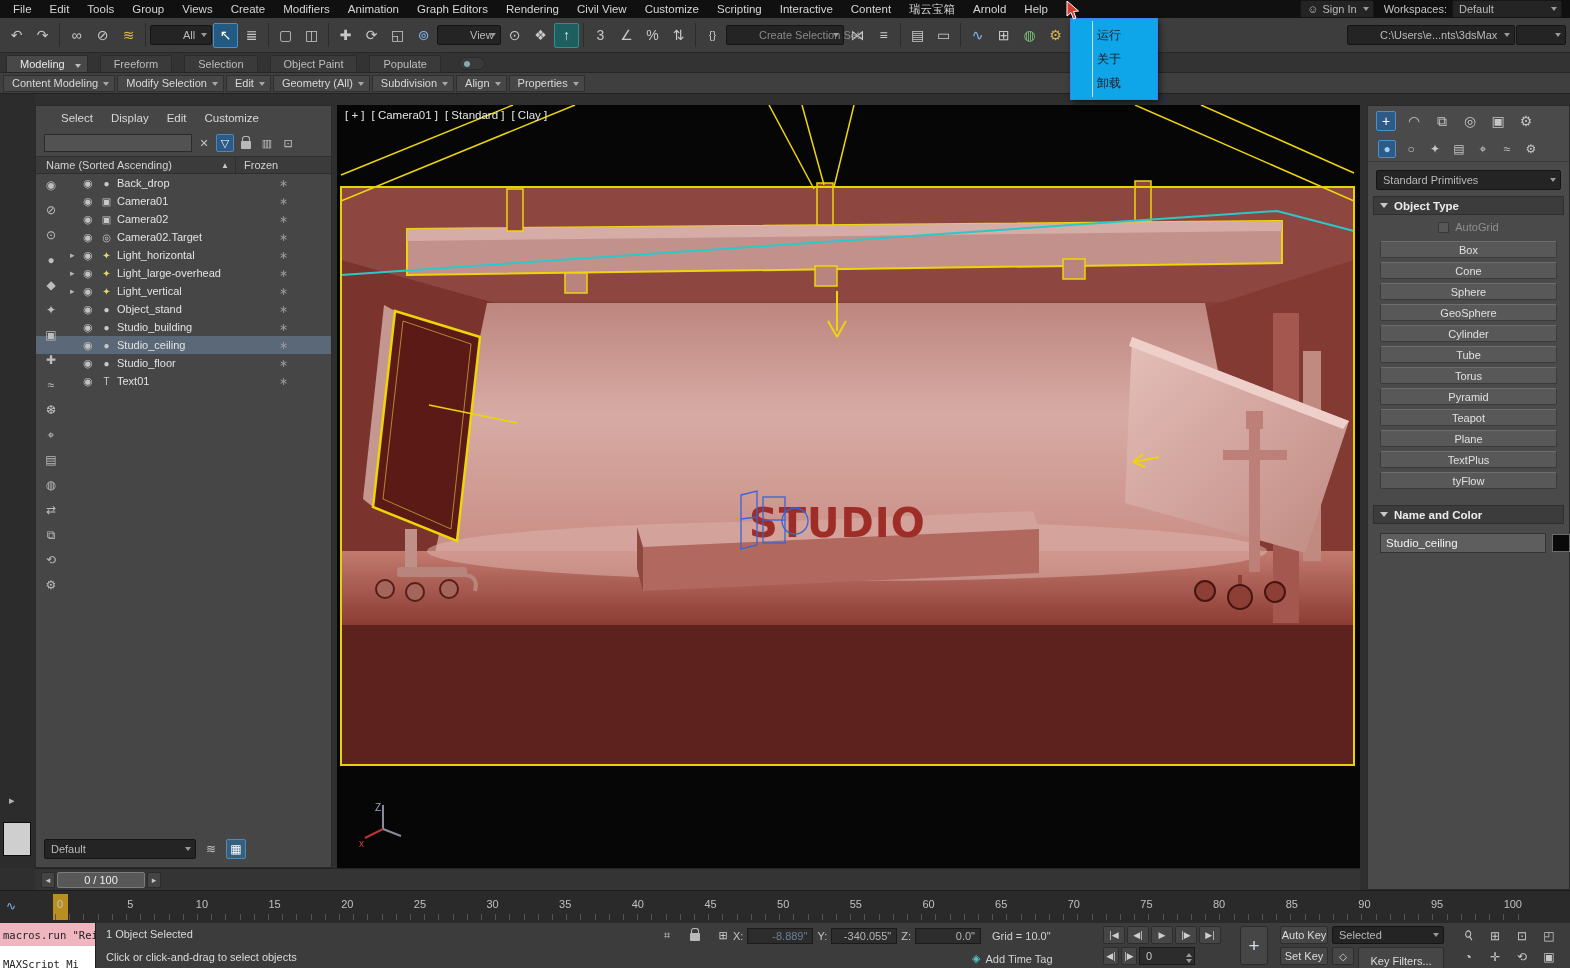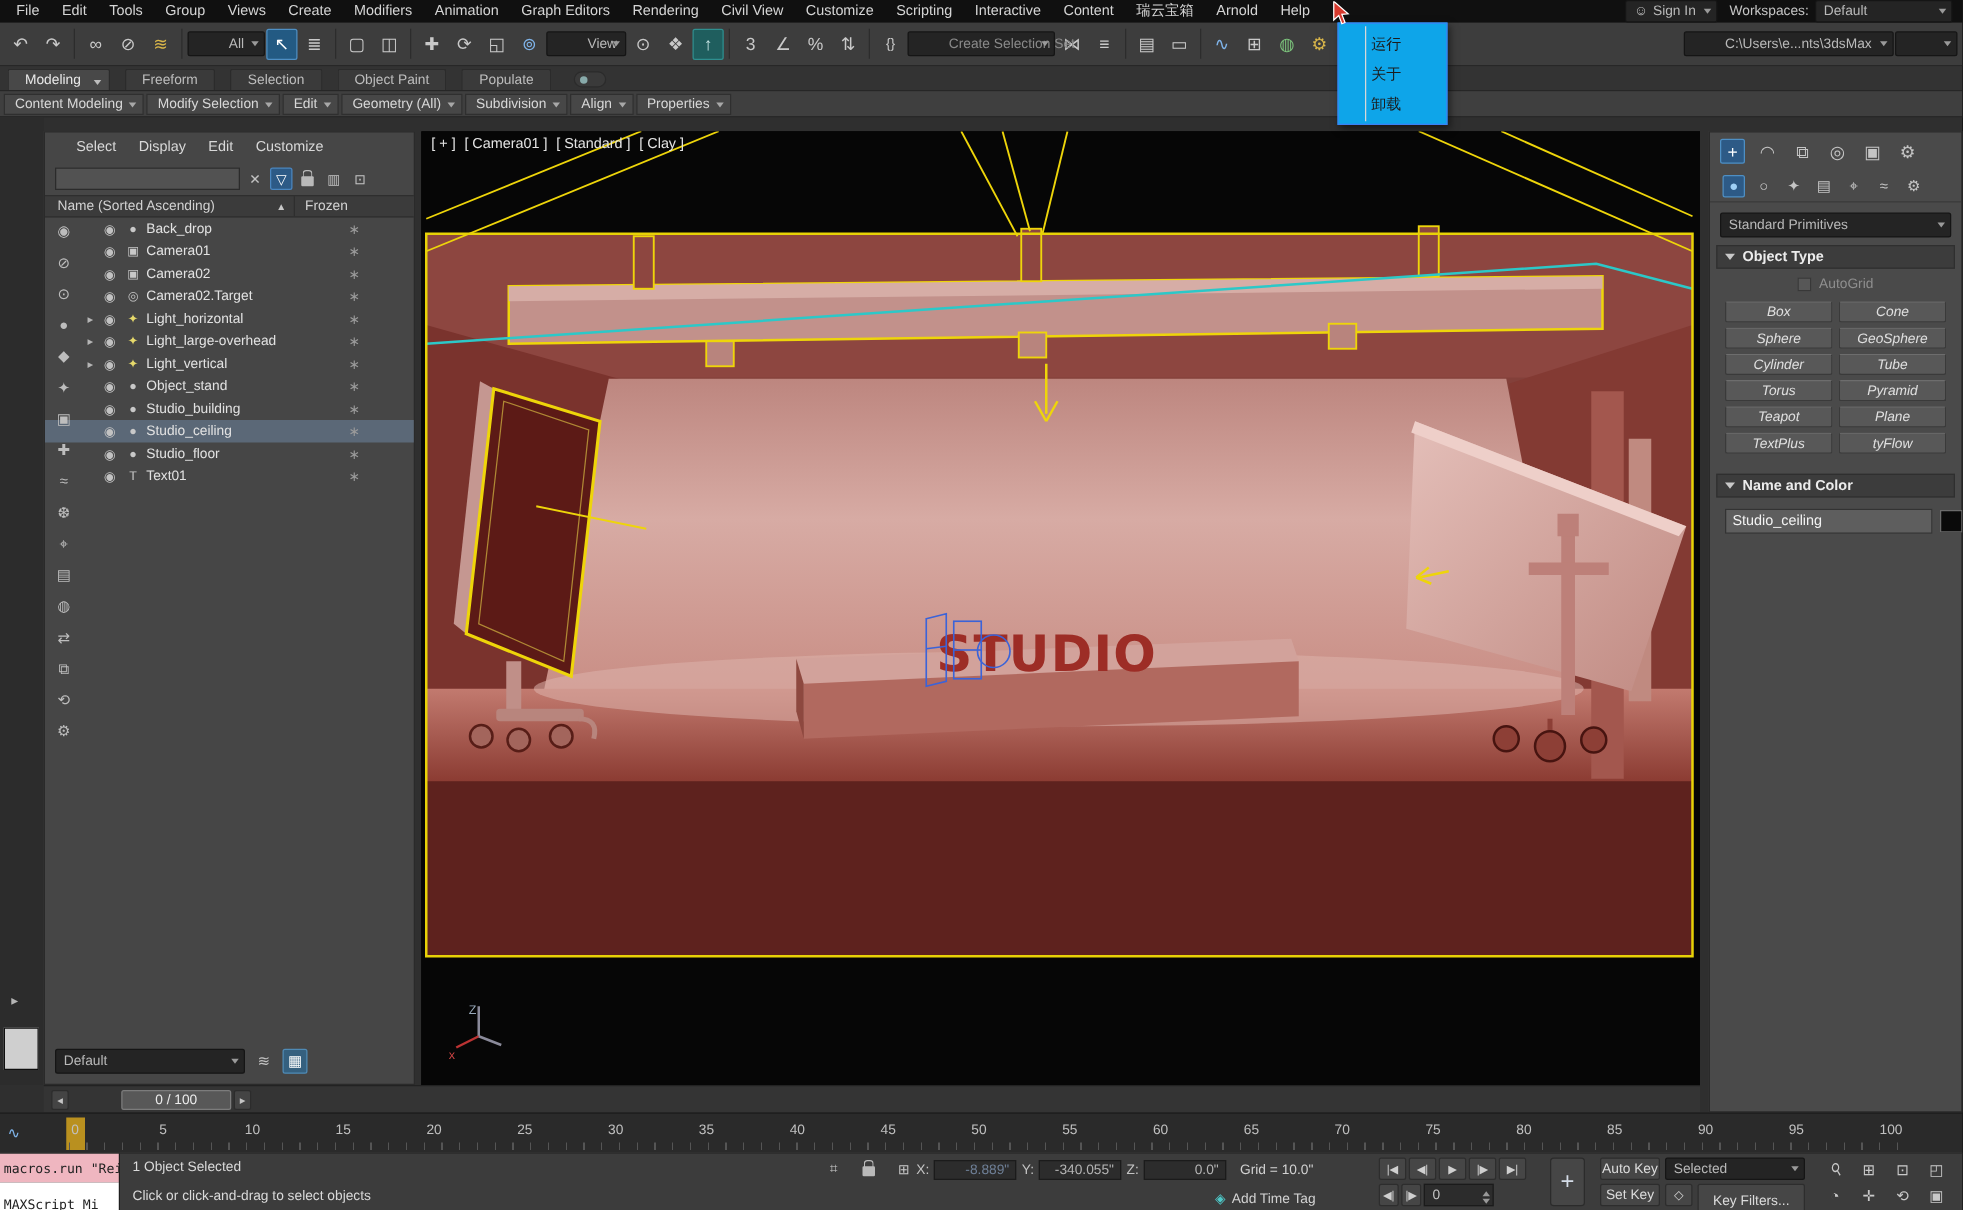--- a/index.html
+++ b/index.html
@@ -93,30 +93,30 @@
   .cmd-tab { width:20px; height:20px; display:flex; align-items:center; justify-content:center; border-radius:2px; }
   .cmd-tab.active { background:#2d5a86; color:#fff; border:1px solid #4e8fc4; }
   .cmd-cats { height:26px; display:flex; align-items:center; gap:6px; padding:0 10px; font-size:12px; color:#c5c5c5; border-bottom:1px solid #3a3a3a; }
   .cmd-cat { width:18px; height:18px; display:flex; align-items:center; justify-content:center; border-radius:2px; }
   .cmd-cat.active { background:#2d5a86; color:#9fd0f5; border:1px solid #4e8fc4; }
   .cmd .combo.wide { margin:8px 8px 6px; height:20px; }
   .rollout-h { margin:6px 5px 0; height:19px; background:#3c3c3c; border:1px solid #2f2f2f; display:flex; align-items:center; gap:6px; padding-left:6px; color:#ececec; font-weight:bold; font-size:11.5px; }
   .rollout-h::before { content:""; width:0; height:0; border:4px solid transparent; border-top:5px solid #c8c8c8; margin-top:4px; }
   .autogrid { height:24px; display:flex; align-items:center; justify-content:center; gap:6px; color:#8f8f8f; }
   .cb { width:11px; height:11px; background:#575757; border:1px solid #383838; }
-  .prim-grid { display:grid; grid-template-columns:1fr 1fr; gap:4px 5px; padding:2px 12px 10px;font-style:italic; }
+  .prim-grid { display:grid; grid-template-columns:1fr; gap:4px 5px; padding:2px 12px 10px; }
   .prim-btn { height:17px; background:#585858; border:1px solid #3a3a3a; border-top-color:#6d6d6d; border-radius:2px; color:#e0e0e0; display:flex; align-items:center; justify-content:center; font-size:11px; }
   .name-row { display:flex; align-items:center; gap:6px; padding:9px 12px; }
   .obj-name { flex:1; height:20px; background:#5e5e5e; border:1px solid #333; color:#f2f2f2; padding:0 5px; font-size:11.5px; }
   .swatch { width:18px; height:18px; background:#0a0a0a; border:1px solid #6b6b6b; flex:none; }
 
   
   .timeslider { position:absolute; left:35px; top:868px; width:1325px; height:22px; background:#343434; border-top:1px solid #222; display:flex; align-items:center; gap:2px; padding-left:6px; }
   .ts-btn { width:14px; height:16px; background:#444; border:1px solid #2c2c2c; color:#c5c5c5; display:flex; align-items:center; justify-content:center; font-size:9px; border-radius:2px; }
-  .ts-handle { width:88px; height:16px; background:#585858; border:1px solid #7c7c7c; border-radius:2px; color:#ececec; display:flex; align-items:center; justify-content:center; font-size:11px;margin-left:40px; }
+  .ts-handle { width:88px; height:16px; background:#585858; border:1px solid #7c7c7c; border-radius:2px; color:#ececec; display:flex; align-items:center; justify-content:center; font-size:11px; }
 
   
   .ruler { position:absolute; left:0; top:890px; width:1570px; height:32px; background:#2a2a2a; border-top:1px solid #1d1d1d; }
   .ruler-icon { position:absolute; left:6px; top:8px; color:#7fb3e8; font-size:12px; }
   .ruler-zero { position:absolute; left:53px; top:3px; width:15px; height:26px; background:#b9901f; }
   .ruler-ticks { position:absolute; left:55px; right:48px; top:7px; display:flex; justify-content:space-between; color:#c0c0c0; font-size:11px; }
   .ruler-ticks span { min-width:10px; text-align:center; }
   .ruler-marks { position:absolute; left:55px; right:48px; bottom:2px; height:6px; background:repeating-linear-gradient(90deg,#555 0 1px,transparent 1px 14.2px); }
 
   

